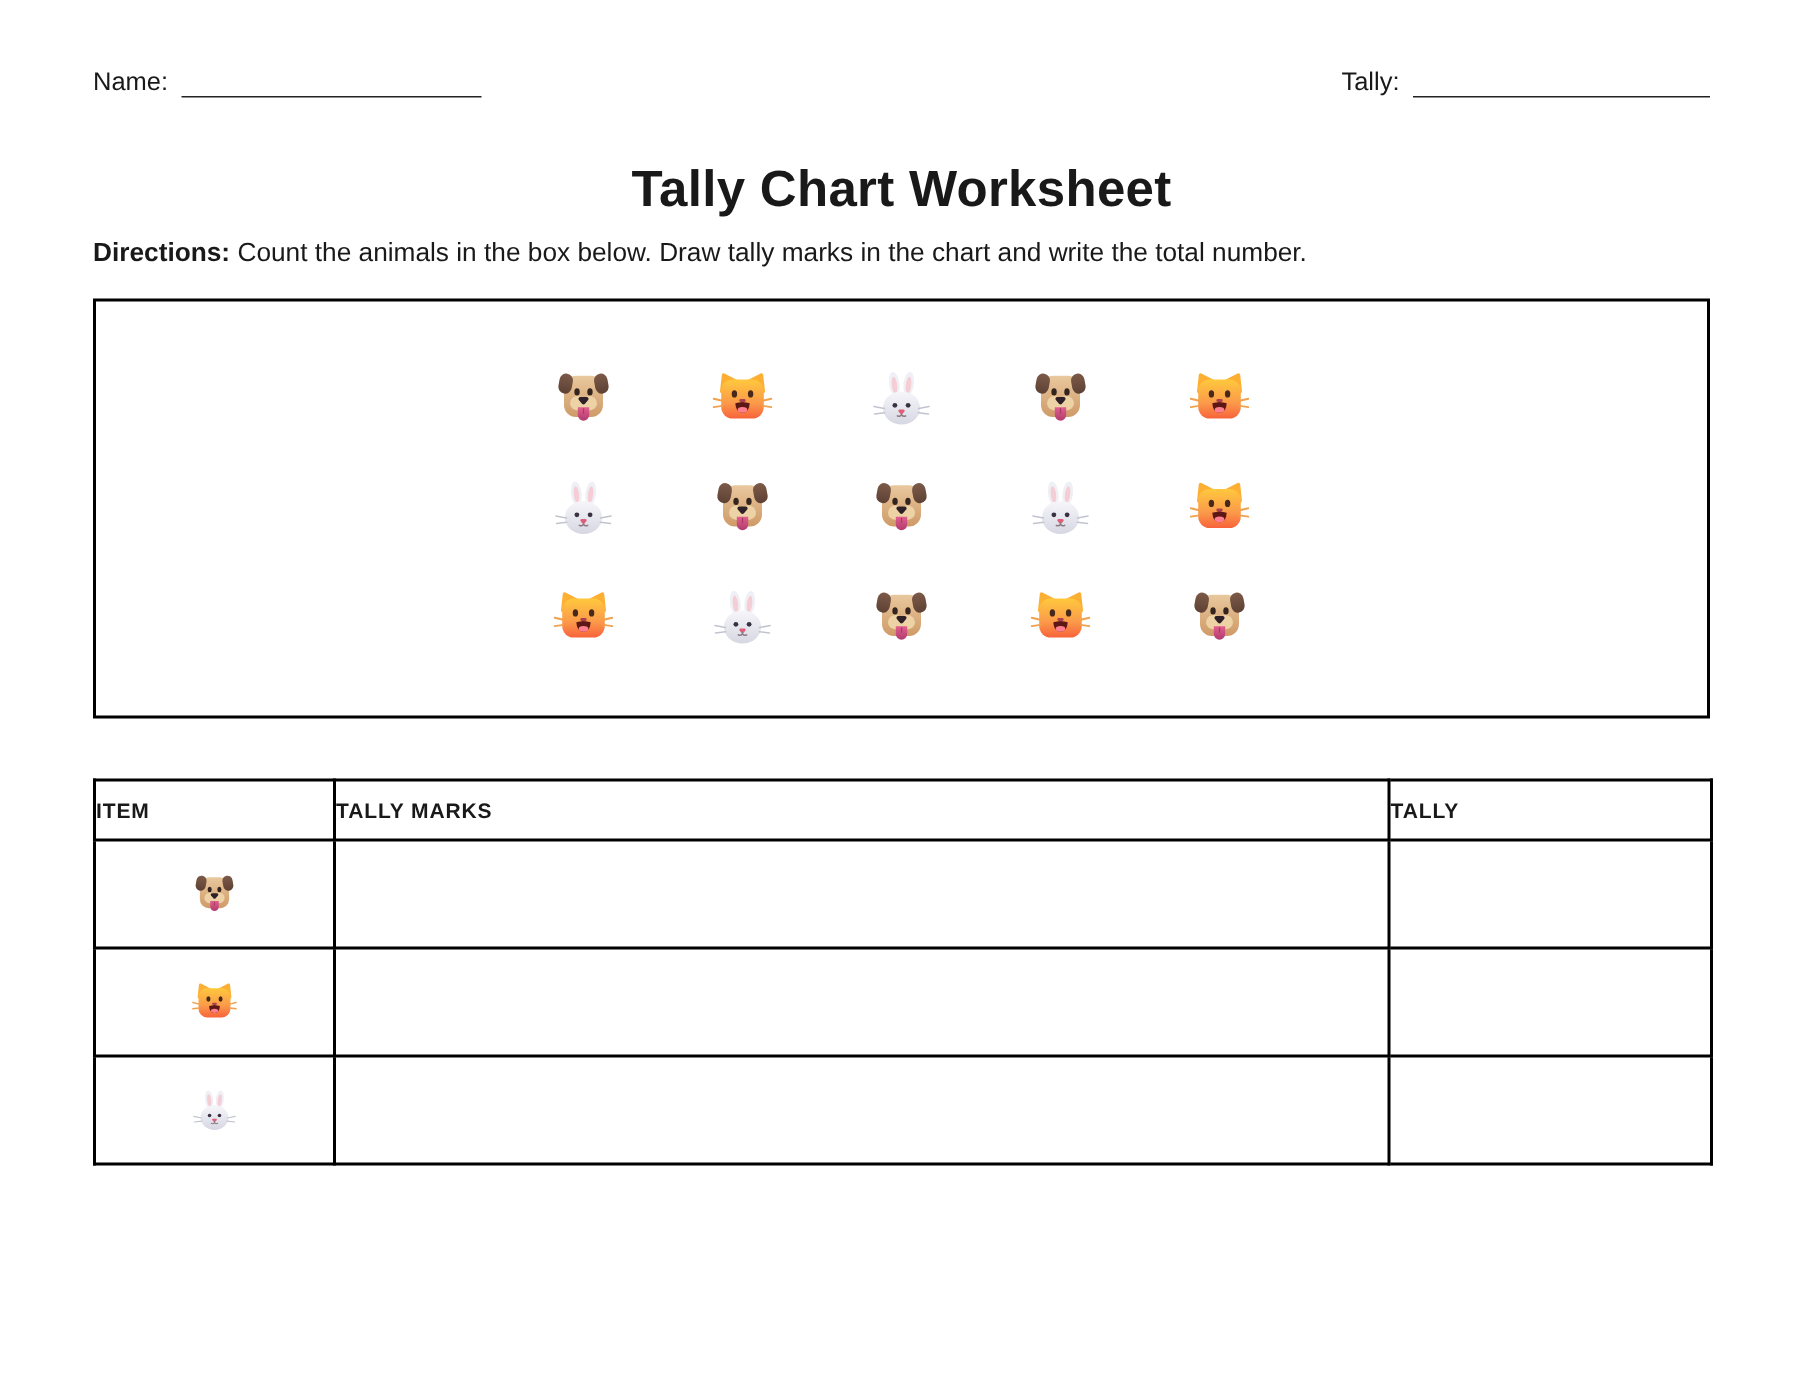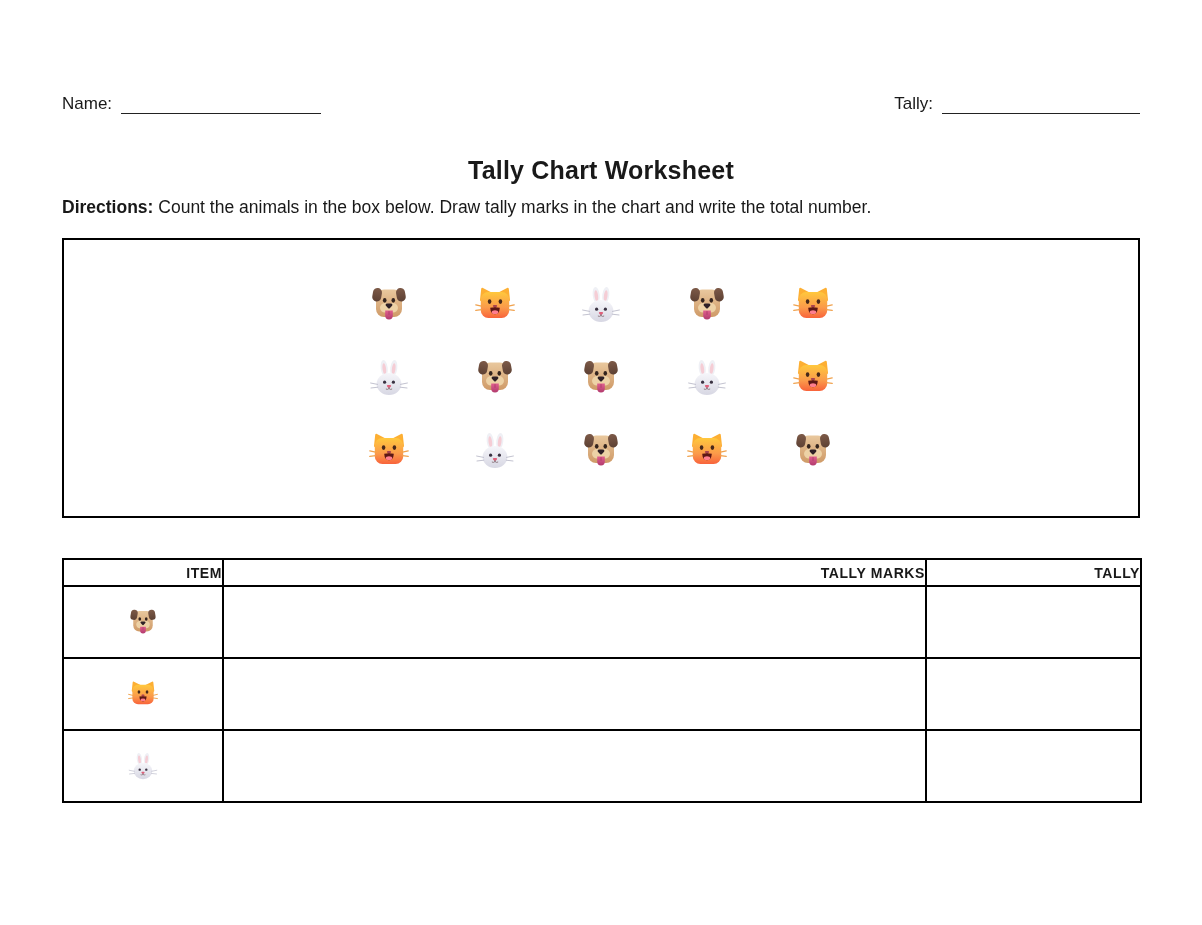--- a/index.html
+++ b/index.html
@@ -1,51 +1,51 @@
 <!DOCTYPE html>
 <html><head>
 <meta charset="utf-8">
 <style>
   * { box-sizing: border-box; }
   html,body { margin:0; padding:0; }
   body {
     width:1202px; height:925px; background:#ffffff; color:#191919;
     font-family:"Liberation Sans", sans-serif; overflow:hidden;
   }
-  .page { padding:94px 62px 0 62px; width:1202px; }
+  .page { padding:45px 62px 0 62px; width:1202px; }
 
   
   .top-row { display:flex; justify-content:space-between; align-items:flex-end; font-size:17px; }
   .fill-field { display:flex; align-items:flex-end; }
   .lbl { line-height:20px; }
   .blank { display:inline-block; border-bottom:1.6px solid #222; height:19px; margin-left:9px; }
   .blank-name { width:200px; }
   .blank-date { width:198px; }
 
   
-  .title { font-size:25px; font-weight:700; text-align:center; margin:42px 0 0 0; letter-spacing:0.2px; }
+  .title { font-size:34px; font-weight:700; text-align:center; margin:42px 0 0 0; letter-spacing:0.2px; }
   .directions { margin:12px 0 0 0; font-size:17.5px; }
   .directions strong, .question strong { font-weight:700; }
 
   
   .animal-box {
     margin-top:20px; width:1078px; height:280px; border:2px solid #000;
     display:flex; align-items:center; justify-content:center;
   }
   .animal-grid { display:flex; flex-direction:column; gap:35px; align-items:center; }
   .animal-row { display:flex; gap:66px; align-items:center; }
   .animal-lg { width:40px; height:38px; display:block; }
   .animal-sm { width:30px; height:29px; display:block; margin:0 auto; }
 
   
   .tally-table { margin-top:40px; width:1078px; border-collapse:collapse; table-layout:fixed; }
   .tally-table th, .tally-table td { border:2px solid #000; }
   .tally-table th {
-    height:27px; font-size:14px; font-weight:700; letter-spacing:0.6px;
-    text-align:right; vertical-align:middle; padding:0;
+    height:40px; font-size:14px; font-weight:700; letter-spacing:0.6px;
+    text-align:left; vertical-align:middle; padding:0;
   }
   .tally-table td { height:72px; text-align:center; vertical-align:middle; padding:0; }
   .col-item  { width:160px; }
   .col-tally { width:703px; }
   .col-total { width:215px; }
 
   
   .question { margin:46px 0 0 0; font-size:14.5px; }
   .blank-question { width:216px; height:15px; margin-left:6px; border-bottom:1.5px solid #222; }
 </style>

